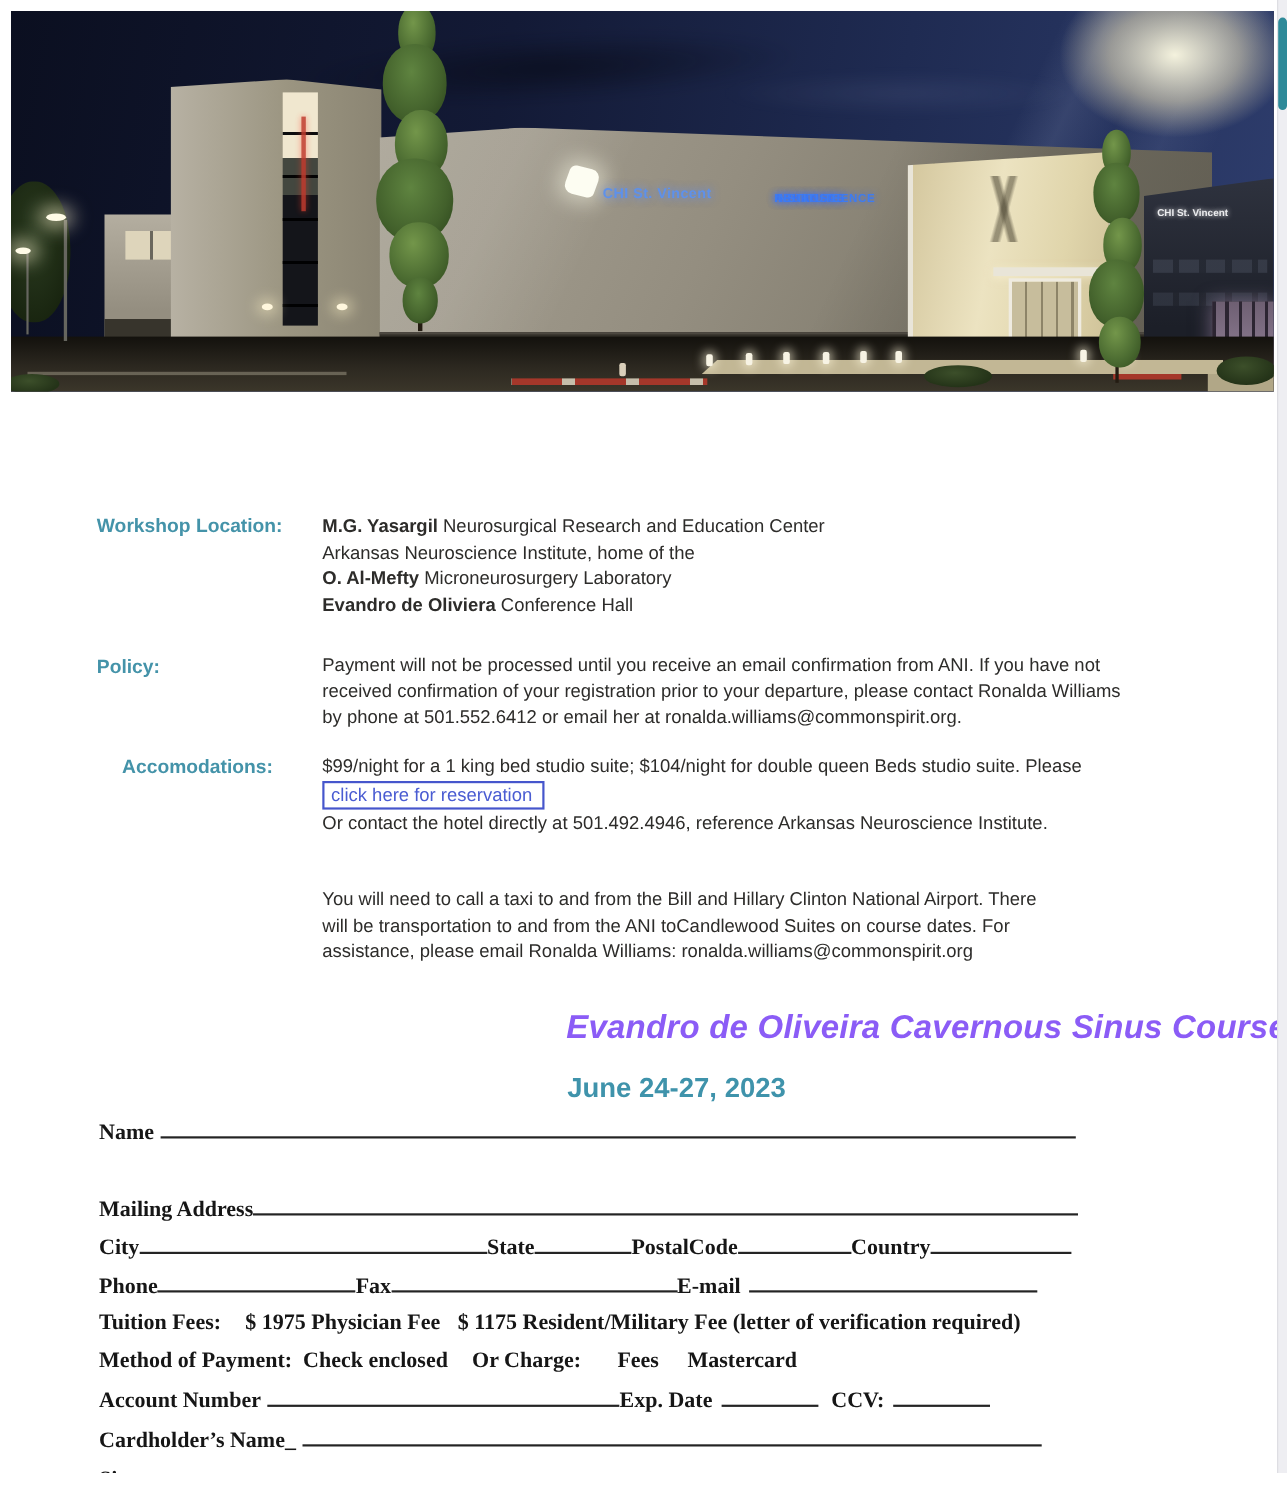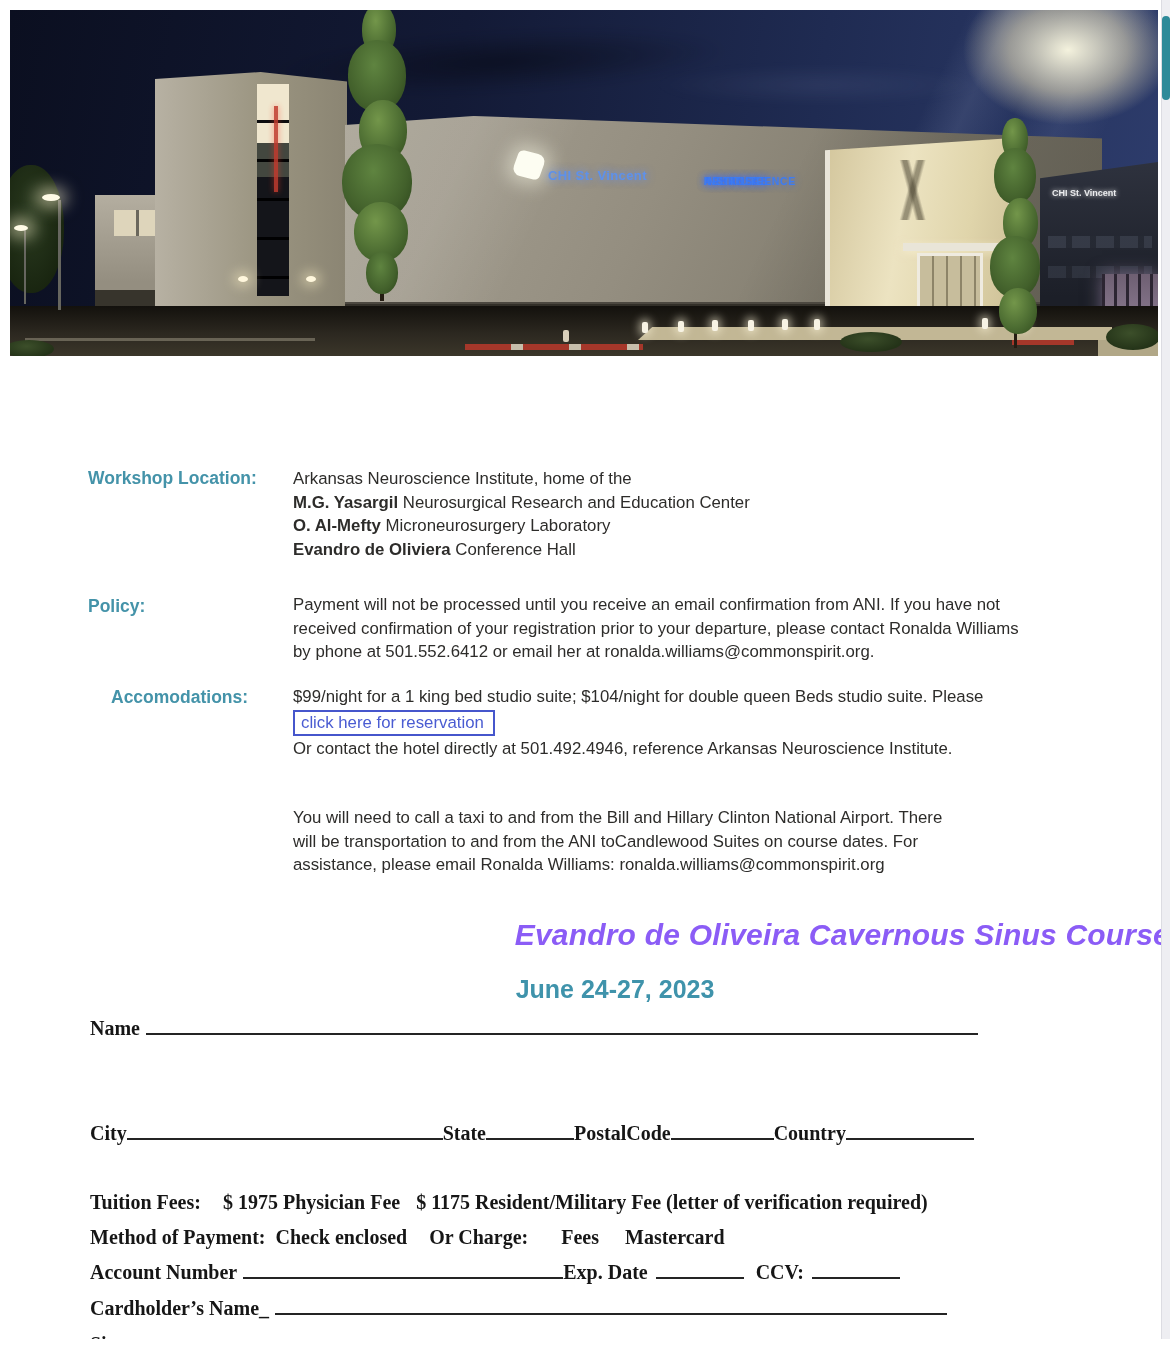--- a/index.html
+++ b/index.html
@@ -158,22 +158,22 @@
     <div class="pole" style="left:48px;top:190px;width:3px;height:110px;"></div>
     <div class="lamphead" style="left:32px;top:184px;width:18px;height:7px;"></div>
     <div class="pole" style="left:14px;top:220px;width:2px;height:74px;"></div>
     <div class="lamphead" style="left:4px;top:215px;width:14px;height:6px;"></div>
     <div class="walllight" style="left:228px;top:266px;"></div>
     <div class="walllight" style="left:296px;top:266px;"></div>
   </div>
 
   <div class="sec-label" style="top:468px;">Workshop Location:</div>
   <div class="sec-body" style="top:467px;">
+    <div class="ln"><span class="b">M.G. Yasargil</span><span> Neurosurgical Research and Education Center</span></div>
     <div class="ln"><span class="b"></span><span>Arkansas Neuroscience Institute, home of the</span></div>
-    <div class="ln"><span class="b">M.G. Yasargil</span><span> Neurosurgical Research and Education Center</span></div>
     <div class="ln"><span class="b">O. Al-Mefty</span><span> Microneurosurgery Laboratory</span></div>
     <div class="ln"><span class="b">Evandro de Oliviera</span><span> Conference Hall</span></div>
   </div>
 
   <div class="sec-label" style="top:596px;">Policy:</div>
   <div class="sec-body" style="top:593px;">
     <div class="ln">Payment will not be processed until you receive an email confirmation from ANI. If you have not</div>
     <div class="ln">received confirmation of your registration prior to your departure, please contact Ronalda Williams</div>
     <div class="ln">by phone at 501.552.6412 or email her at ronalda.williams@commonspirit.org.</div>
   </div>
@@ -192,25 +192,31 @@
   </div>
 
   <div class="title">Evandro de Oliveira Cavernous Sinus Course</div>
   <div class="datehdr">June 24-27, 2023</div>
 
   <div class="frow" style="top:1016px;">
     <span>Name</span><span class="u ml6" style="width:832px;"></span>
   </div>
 
 
+  <div class="frow" style="top:1086px;">
+    <span>Mailing Address</span><span class="u" style="width:750px;"></span>
+  </div>
 
   <div class="frow" style="top:1121px;">
     <span>City</span><span class="u" style="width:316px;"></span><span>State</span><span class="u" style="width:88px;"></span><span>PostalCode</span><span class="u" style="width:103px;"></span><span>Country</span><span class="u" style="width:128px;"></span>
   </div>
 
+  <div class="frow" style="top:1156px;">
+    <span>Phone</span><span class="u" style="width:180px;"></span><span>Fax</span><span class="u" style="width:260px;"></span><span>E-mail</span><span class="u ml8" style="width:262px;"></span>
+  </div>
 
   <div class="frow" style="top:1191px;">
     <span class="mr22">Tuition Fees:</span><span class="mr16">$ 1975 Physician Fee</span><span>$ 1175 Resident/Military Fee (letter of verification required)</span>
   </div>
 
   <div class="frow" style="top:1226px;">
     <span class="mr10">Method of Payment:</span><span class="mr22">Check enclosed</span><span class="mr28">Or Charge:</span><span class="mr26">Fees</span><span>Mastercard</span>
   </div>
 
   <div class="frow" style="top:1260px;">

